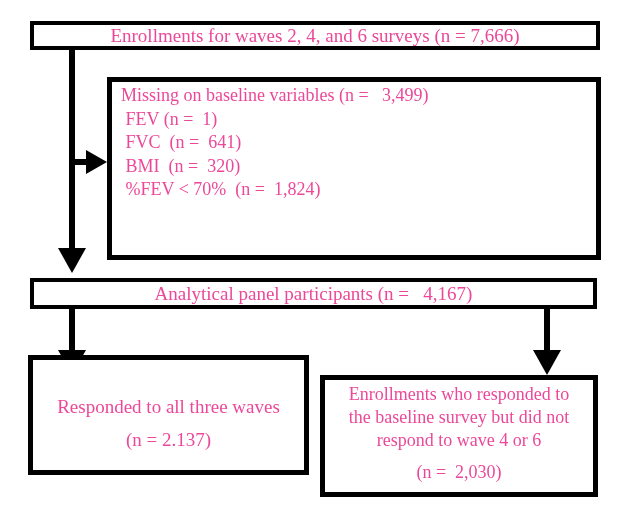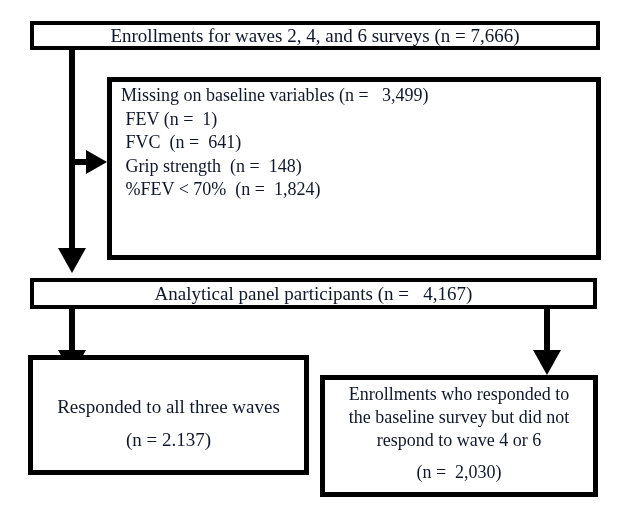--- a/index.html
+++ b/index.html
@@ -1,21 +1,21 @@
 <!DOCTYPE html>
 <html><head>
 <meta charset="utf-8">
 <style>
   html, body { margin: 0; padding: 0; background: #ffffff; }
   .canvas {
     position: relative;
     width: 639px;
     height: 512px;
     background: #ffffff;
-    color: #0f172a;
+    color: #ec4899;
     font-family: "Liberation Serif", serif;
     overflow: hidden;
     border-radius: 13px;
   }
   .box {
     position: absolute;
     background: #ffffff;
     border: 4px solid #000000;
     box-sizing: border-box;
   }
@@ -83,21 +83,21 @@
   <div class="fill" id="v-line-1"></div>
   <div class="tri" id="ah-down-1"></div>
 
   <div class="fill" id="branch-line"></div>
   <div class="tri" id="ah-right"></div>
 
   <div class="box" id="missing-box">
     <div class="mline">Missing on baseline variables (n =   3,499)</div>
     <div class="mline"> FEV (n =  1)</div>
     <div class="mline"> FVC  (n =  641)</div>
-    <div class="mline"> Grip strength  (n =  148)</div>
+    <div class="mline"> BMI  (n =  320)</div>
     <div class="mline"> %FEV &lt; 70%  (n =  1,824)</div>
   </div>
 
   <div class="box" id="analytical-box">
     <span class="pre">Analytical panel participants (n =   4,167)</span>
   </div>
 
   <div class="fill" id="v-line-2"></div>
   <div class="tri" id="ah-down-2"></div>
 

